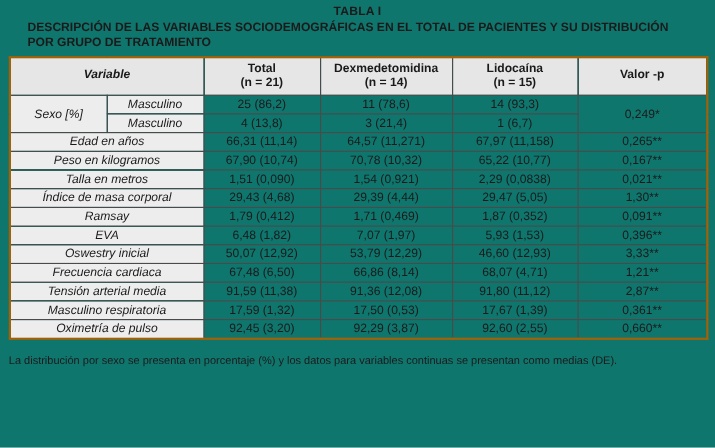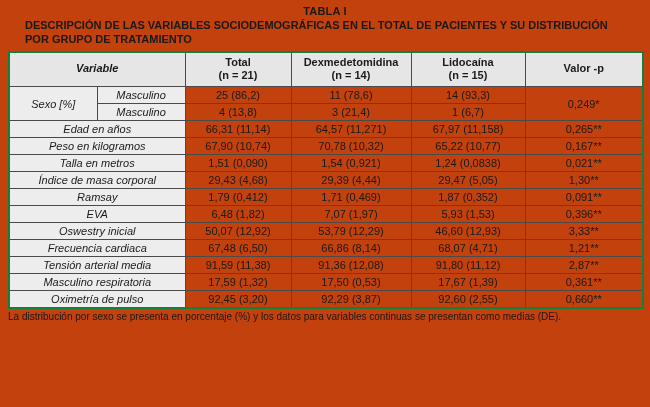--- a/index.html
+++ b/index.html
@@ -1,21 +1,21 @@
 <!DOCTYPE html>
 <html><head>
 <meta charset="utf-8">
 <style>
   html, body { margin: 0; padding: 0; background: #ffffff; }
   .page {
     width: 650px;
     height: 407px;
     box-sizing: border-box;
     padding: 5px 8px 4px 8px;
-    background: #c2410c;
+    background: #0f766e;
     font-family: "Liberation Sans", sans-serif;
     color: #1a1a1a;
     overflow: hidden;
   }
   .title {
     text-align: center;
     font-weight: 700;
     font-size: 11px;
     letter-spacing: 0.2px;
     margin-bottom: 1px;
@@ -25,21 +25,21 @@
     font-weight: 700;
     font-size: 11px;
     line-height: 1.3;
     margin: 0 auto 4px auto;
     width: 600px;
   }
   table.vars {
     width: 634px;
     border-collapse: collapse;
     table-layout: fixed;
-    border: 2px solid #15803d;
+    border: 2px solid #a16207;
   }
   table.vars th, table.vars td {
     border: 1px solid #4a4a4a;
     font-size: 11px;
     text-align: center;
     vertical-align: middle;
     padding: 2px 3px;
     overflow: hidden;
     white-space: nowrap;
   }
@@ -50,21 +50,21 @@
     padding: 3px 3px;
   }
   th.var-h { font-style: italic; }
   td.var {
     background: #ededed;
     font-style: italic;
   }
   td.pcell { font-weight: 400; margin-top: 32px; }
   .footnotes {
     width: 634px;
-    margin-top: 1px;
+    margin-top: 13px;
     font-size: 10px;
     line-height: 1.3;
     text-align: left;
   }
   .footnotes p { margin: 0; }
 </style>
 </head>
 <body>
 
 <div class="page">
@@ -126,21 +126,21 @@
         <td colspan="2" class="var">Peso en kilogramos</td>
         <td>67,90 (10,74)</td>
         <td>70,78 (10,32)</td>
         <td>65,22 (10,77)</td>
         <td class="pcell">0,167**</td>
       </tr>
       <tr>
         <td colspan="2" class="var">Talla en metros</td>
         <td>1,51 (0,090)</td>
         <td>1,54 (0,921)</td>
-        <td>1,24 (0,0838)</td>
+        <td>2,29 (0,0838)</td>
         <td class="pcell">0,021**</td>
       </tr>
       <tr>
         <td colspan="2" class="var">Índice de masa corporal</td>
         <td>29,43 (4,68)</td>
         <td>29,39 (4,44)</td>
         <td>29,47 (5,05)</td>
         <td class="pcell">1,30**</td>
       </tr>
       <tr>

